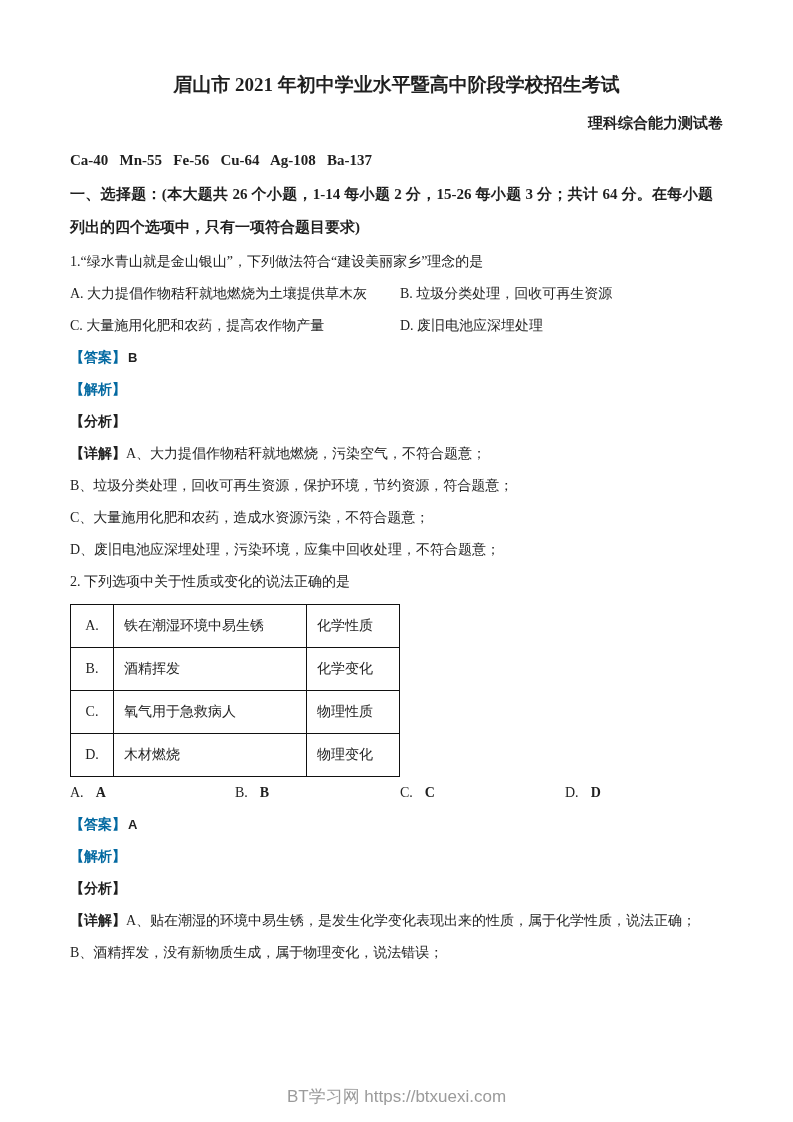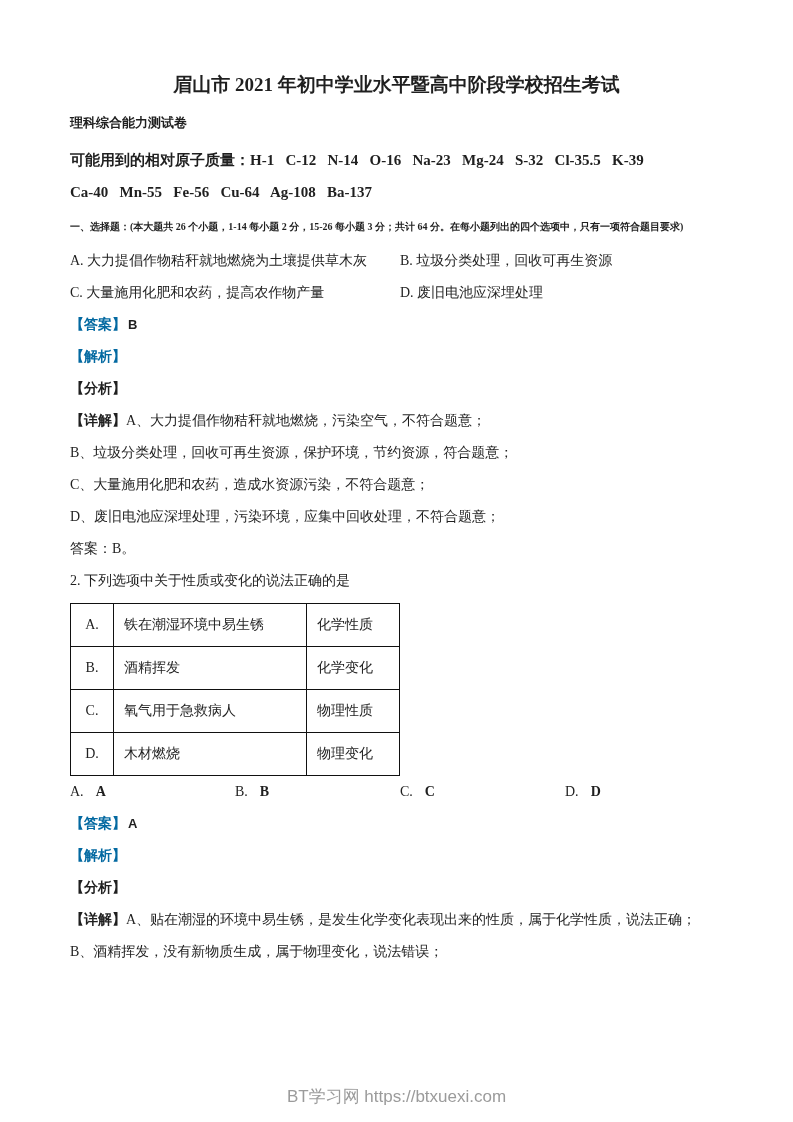--- a/index.html
+++ b/index.html
@@ -10,29 +10,29 @@
     font-family: "Liberation Serif", "DejaVu Serif", serif;
     position: relative;
     overflow: hidden;
   }
   .page { padding: 72px 70px 0 70px; }
   .doc-title {
     font-size: 19px; font-weight: bold; text-align: center;
     margin: 0 0 12px 0; line-height: 26px;
   }
   .doc-subtitle {
-    font-size: 13px; font-weight: bold; text-align: left;
+    font-size: 15px; font-weight: bold; text-align: right;
     margin: 12px 0 8px 0; line-height: 26px;
   }
   .atomic-line {
     font-size: 15px; font-weight: bold; line-height: 32px;
     margin: 0; white-space: pre-wrap;
   }
   .section-header {
-    font-size: 10px; font-weight: bold; line-height: 33px;
+    font-size: 15px; font-weight: bold; line-height: 33px;
     margin: 2px 10px 2px 0; text-align: justify;
   }
   .line {
     font-size: 14px; line-height: 32px; margin: 0; text-align: justify;
   }
   .optrow2 { display: flex; font-size: 14px; line-height: 32px; }
   .optrow2 > span:first-child { width: 330px; flex-shrink: 0; }
   .blue { color: #0369a1; }
   .bold { font-weight: bold; }
   .ans-val {
@@ -63,46 +63,45 @@
   }
 </style>
 </head>
 <body>
 
 <div class="page">
 
   <h1 class="doc-title">眉山市 2021 年初中学业水平暨高中阶段学校招生考试</h1>
   <h2 class="doc-subtitle">理科综合能力测试卷</h2>
 
-  <p class="atomic-line">可能用到的相对原子质量：H-1   C-12   N-14   O-16   Na-23   Mg-24   S-32   Cl-35.5   K-39</p>
   <p class="atomic-line">Ca-40   Mn-55   Fe-56   Cu-64   Ag-108   Ba-137</p>
 
   <p class="section-header">一、选择题：(本大题共 26 个小题，1-14 每小题 2 分，15-26 每小题 3 分；共计 64 分。在每小题列出的四个选项中，只有一项符合题目要求)</p>
 
   <section>
+    <p class="line">1.“绿水青山就是金山银山”，下列做法符合“建设美丽家乡”理念的是</p>
     <div class="optrow2">
       <span>A. 大力提倡作物秸秆就地燃烧为土壤提供草木灰</span>
       <span>B. 垃圾分类处理，回收可再生资源</span>
     </div>
     <div class="optrow2">
       <span>C. 大量施用化肥和农药，提高农作物产量</span>
       <span>D. 废旧电池应深埋处理</span>
     </div>
     <p class="line">
       <span class="blue bold">【答案】</span><span class="ans-val">B</span>
     </p>
     <p class="line blue bold">【解析】</p>
     <p class="line bold">【分析】</p>
     <p class="line">
       <span class="bold">【详解】</span><span>A、大力提倡作物秸秆就地燃烧，污染空气，不符合题意；</span>
     </p>
     <p class="line">B、垃圾分类处理，回收可再生资源，保护环境，节约资源，符合题意；</p>
     <p class="line">C、大量施用化肥和农药，造成水资源污染，不符合题意；</p>
     <p class="line">D、废旧电池应深埋处理，污染环境，应集中回收处理，不符合题意；</p>
-    <p class="line">答案：B。</p>
   </section>
 
   <section>
     <p class="line">2. 下列选项中关于性质或变化的说法正确的是</p>
 
     <table class="q2-table">
       <tbody>
         <tr>
           <td class="col-label">A.</td>
           <td class="col-statement">铁在潮湿环境中易生锈</td>

